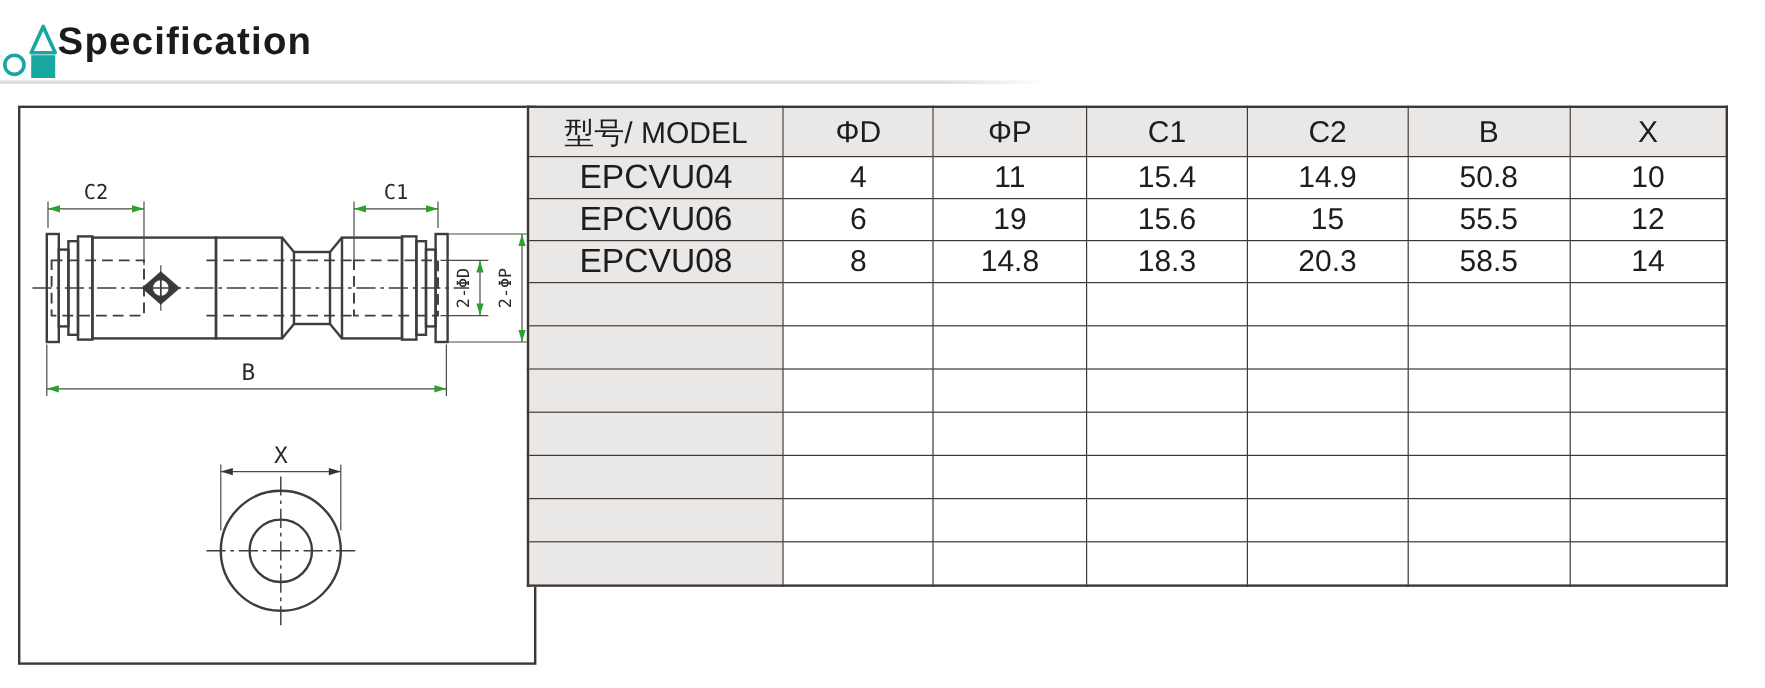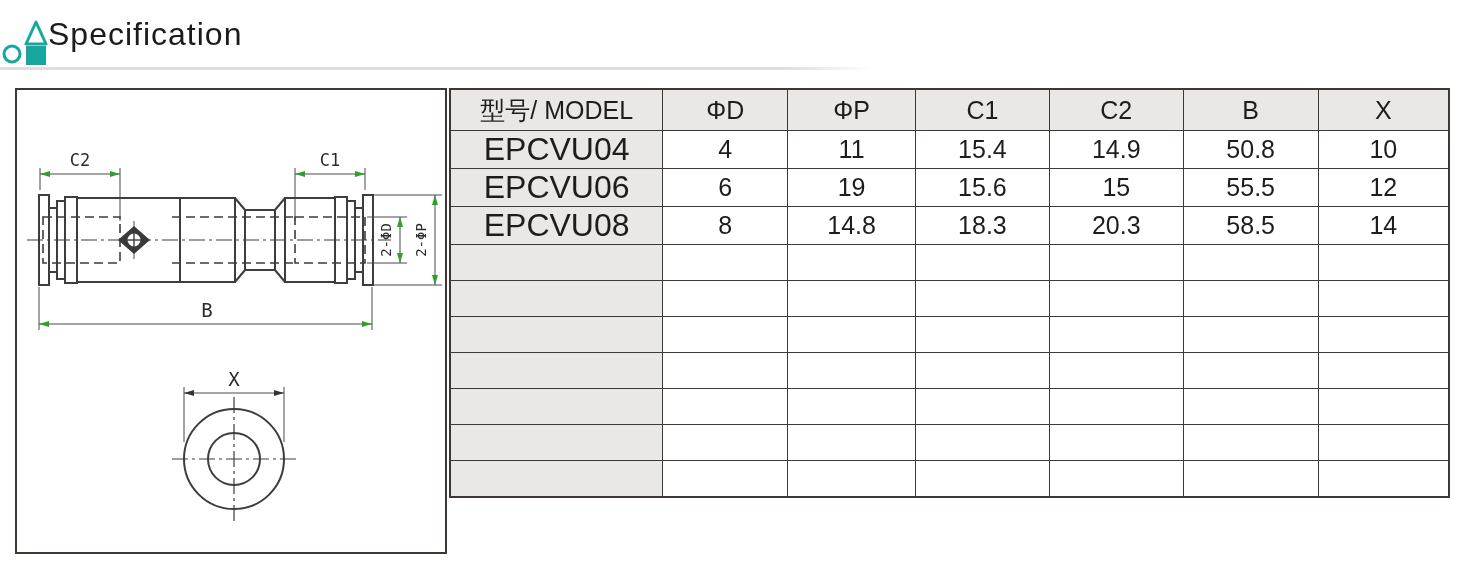--- a/index.html
+++ b/index.html
@@ -8,56 +8,56 @@
     background: #ffffff;
     overflow: hidden;
     font-family: "Liberation Sans", sans-serif;
   }
   .page { position: relative; width: 1471px; height: 573px; }
 
   
   .hdr-icon { position: absolute; left: 0; top: 8px; width: 50px; height: 60px; }
   .page-title {
     position: absolute; left: 48px; top: 16px;
-    font-size: 32px; font-weight: 400; letter-spacing: 1px;
+    font-size: 32px; font-weight: 700; letter-spacing: 1px;
     color: #1b1b1b;
   }
   .hdr-divider {
     position: absolute; left: 0; top: 67px; width: 873px; height: 3px;
     background: linear-gradient(to right, #dedede 90%, rgba(222,222,222,0));
   }
 
   
   .drawing-box {
     position: absolute; left: 15px; top: 88px;
     width: 428px; height: 462px;
     border: 2px solid #3e3734;
     background: #ffffff;
   }
 
   
   .spec-table {
-    position: absolute; left: 449px; top: 88px;
+    position: absolute; left: 439px; top: 88px;
     width: 1001px;
     border-collapse: collapse;
     table-layout: fixed;
     background: #ffffff;
     border: 2px solid #3e3734;
   }
   .spec-table th, .spec-table td {
     border: 1.5px solid #3e3734;
     text-align: center; vertical-align: middle;
     padding: 0; color: #1d1d1d;
     font-weight: normal;
     overflow: hidden; white-space: nowrap;
   }
   .spec-table thead th {
     height: 40px; background: #e9e8e6; font-size: 25px;
   }
-  .spec-table .model-cell { background: #e9e8e6; font-size: 32px; }
+  .spec-table .model-cell { background: #e9e8e6; font-size: 28px; }
   .spec-table .value-cell { font-size: 25px; background: #ffffff; }
   .spec-table tbody.data-rows tr { height: 35px; }
   .spec-table tbody.empty-rows tr { height: 36px; }
 
   
   .outline { stroke: #3d3d3d; stroke-width: 2; fill: none; }
   .hidden-line { stroke: #3d3d3d; stroke-width: 1.6; fill: none; stroke-dasharray: 9 5; }
   .centerline { stroke: #3d3d3d; stroke-width: 1.2; fill: none; stroke-dasharray: 16 4 3 4; }
   .dimline { stroke: #4a4a4a; stroke-width: 1; fill: none; }
   .dimtext {

